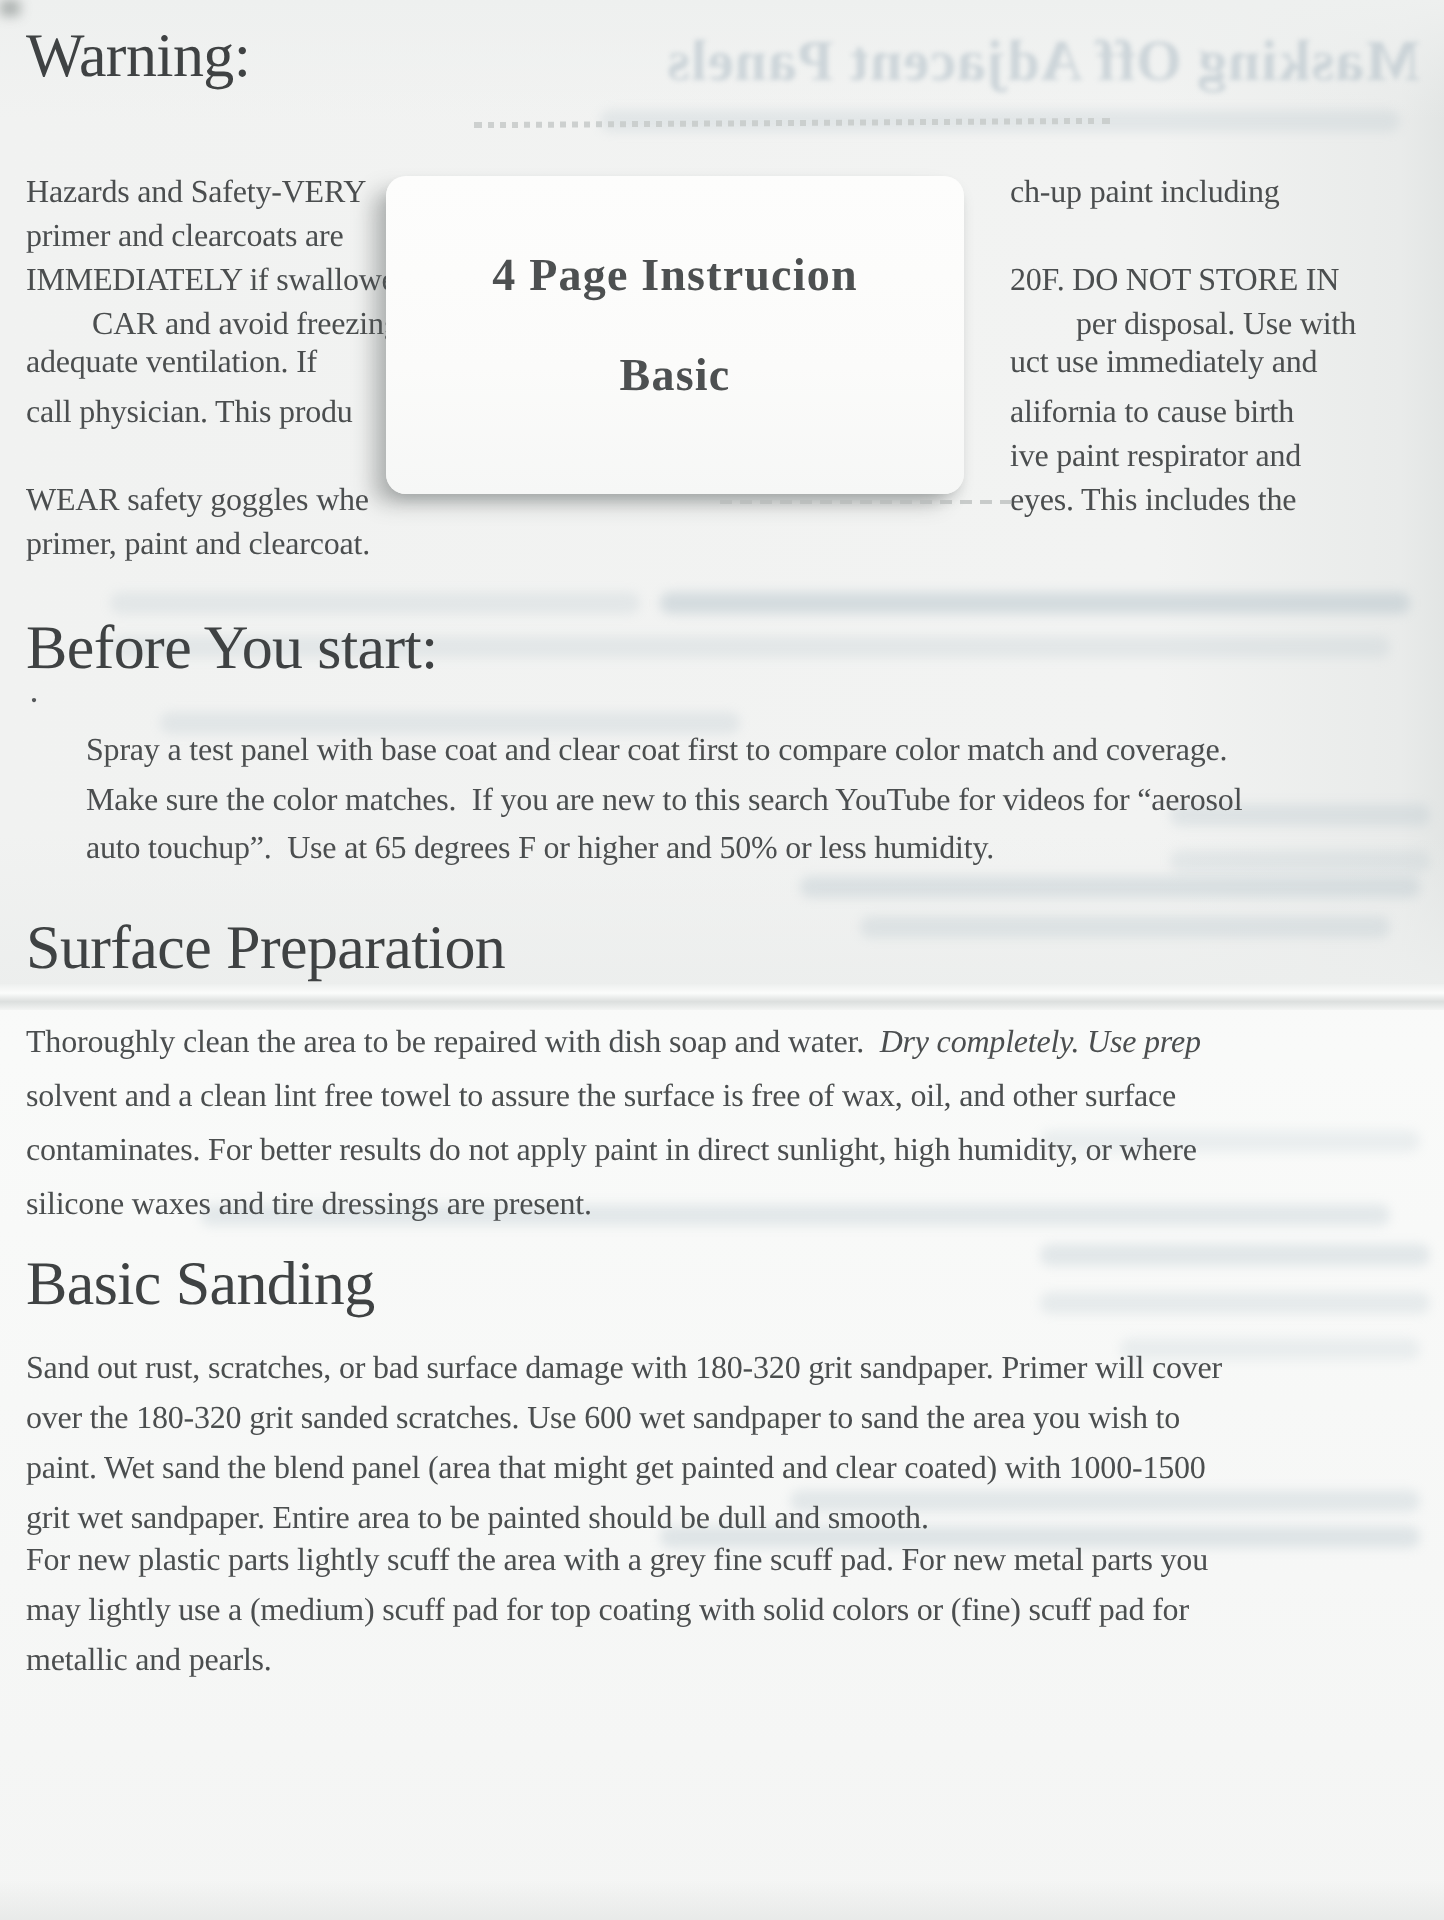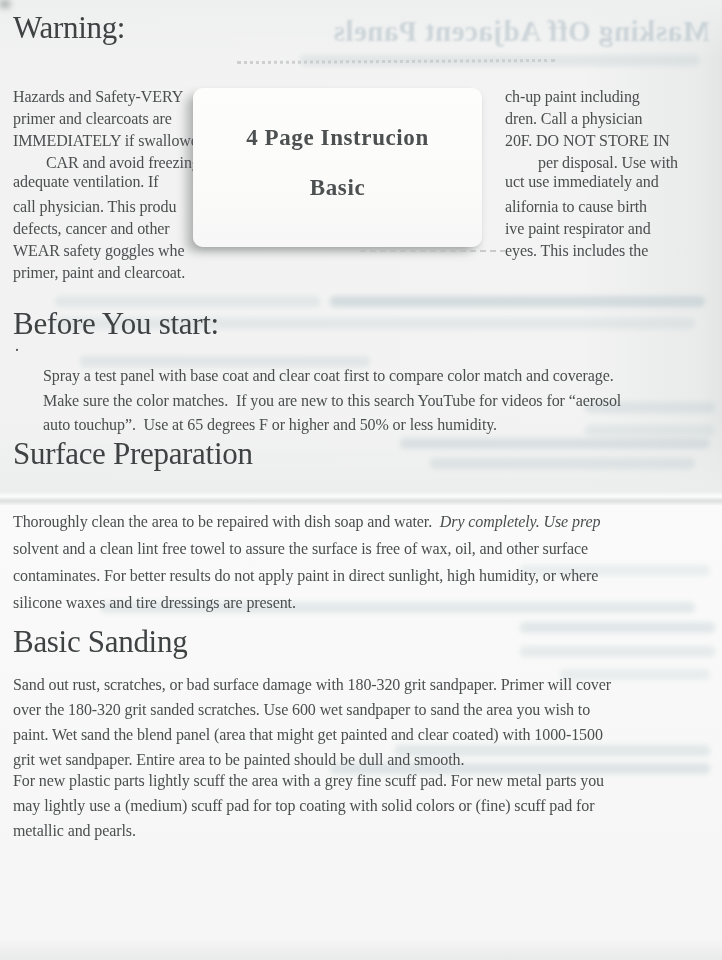--- a/index.html
+++ b/index.html
@@ -109,40 +109,38 @@
 
   <div class="h1" style="top:10px;">Warning:</div>
 
   <div class="warning-para">
     <div class="wrow" style="top:0;">
         <span class="wleft">Hazards and Safety-VERY</span>
         <span class="wright">ch-up paint including</span>
       </div>
     <div class="wrow" style="top:22px;text-align:center;">
         <span class="wleft">primer and clearcoats are</span>
-        <span class="wright">dren. Call a physician</span>
       </div>
     <div class="wrow" style="top:44px;">
         <span class="wleft">IMMEDIATELY if swallowed</span>
         <span class="wright">20F. DO NOT STORE IN</span>
       </div>
     <div class="wrow" style="top:66px;margin-left:33px;">
         <span class="wleft">CAR and avoid freezing.</span>
         <span class="wright">per disposal. Use with</span>
       </div>
     <div class="wrow" style="top:85px;">
         <span class="wleft">adequate ventilation. If</span>
         <span class="wright">uct use immediately and</span>
       </div>
     <div class="wrow" style="top:110px;">
         <span class="wleft">call physician. This produ</span>
         <span class="wright">alifornia to cause birth</span>
       </div>
     <div class="wrow" style="top:132px;">
-        <span class="wleft">defects, cancer and other</span>
         <span class="wright">ive paint respirator and</span>
       </div>
     <div class="wrow" style="top:154px;">
         <span class="wleft">WEAR safety goggles whe</span>
         <span class="wright">eyes. This includes the</span>
       </div>
     <div class="wrow" style="top:176px;">
         <span class="wleft">primer, paint and clearcoat.</span>
         <span class="wright"></span>
       </div>
@@ -154,21 +152,21 @@
     <div class="label-line">Basic</div>
   </div>
   <div class="label-edge-dashes"></div>
 
   <div class="h1" style="top:306px;">Before You start:</div>
   <div class="stray-dot">·</div>
   <div class="para" style="top:364px;line-height:24.5px;margin-left:30px;">Spray a test panel with base coat and clear coat first to compare color match and coverage.
 Make sure the color matches.  If you are new to this search YouTube for videos for “aerosol
 auto touchup”.  Use at 65 degrees F or higher and 50% or less humidity.</div>
 
-  <div class="h1" style="top:436px;">Surface Preparation</div>
+  <div class="h1" style="top:456px;">Surface Preparation</div>
   <div class="para" style="top:508px;line-height:27px;"><span>Thoroughly clean the area to be repaired with dish soap and water.  </span><span class="em">Dry completely. Use prep</span><span>
 solvent and a clean lint free towel to assure the surface is free of wax, oil, and other surface
 contaminates. For better results do not apply paint in direct sunlight, high humidity, or where
 silicone waxes and tire dressings are present.</span></div>
 
   <div class="h1" style="top:624px;">Basic Sanding</div>
   <div class="para" style="top:672px;line-height:25px;">Sand out rust, scratches, or bad surface damage with 180-320 grit sandpaper. Primer will cover
 over the 180-320 grit sanded scratches. Use 600 wet sandpaper to sand the area you wish to
 paint. Wet sand the blend panel (area that might get painted and clear coated) with 1000-1500
 grit wet sandpaper. Entire area to be painted should be dull and smooth.</div>

